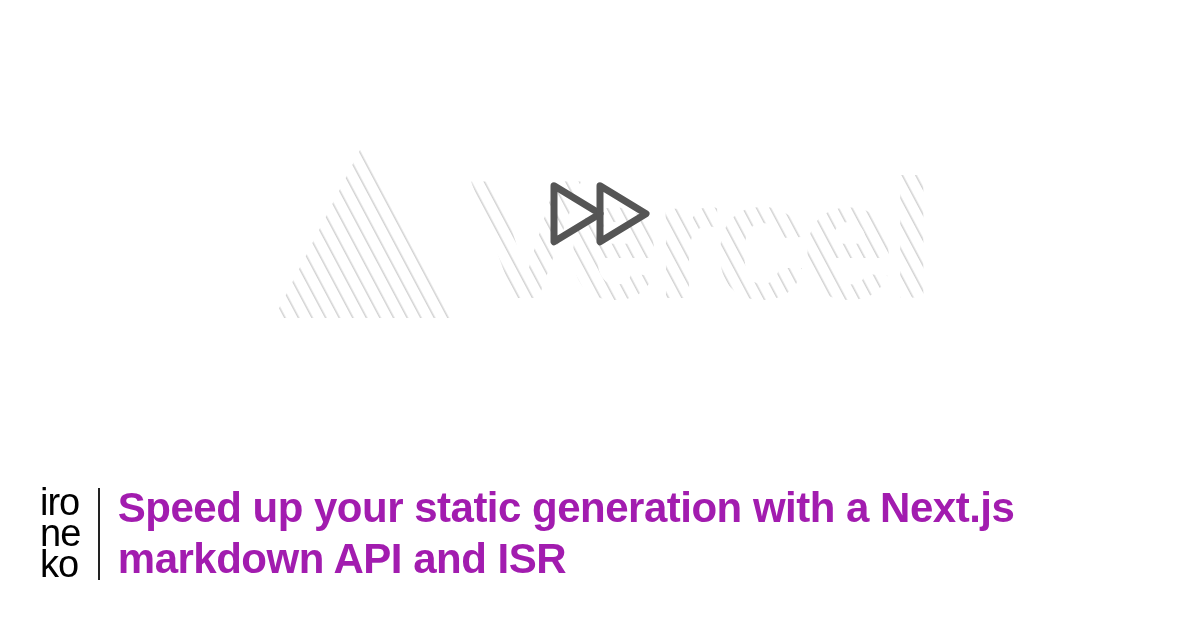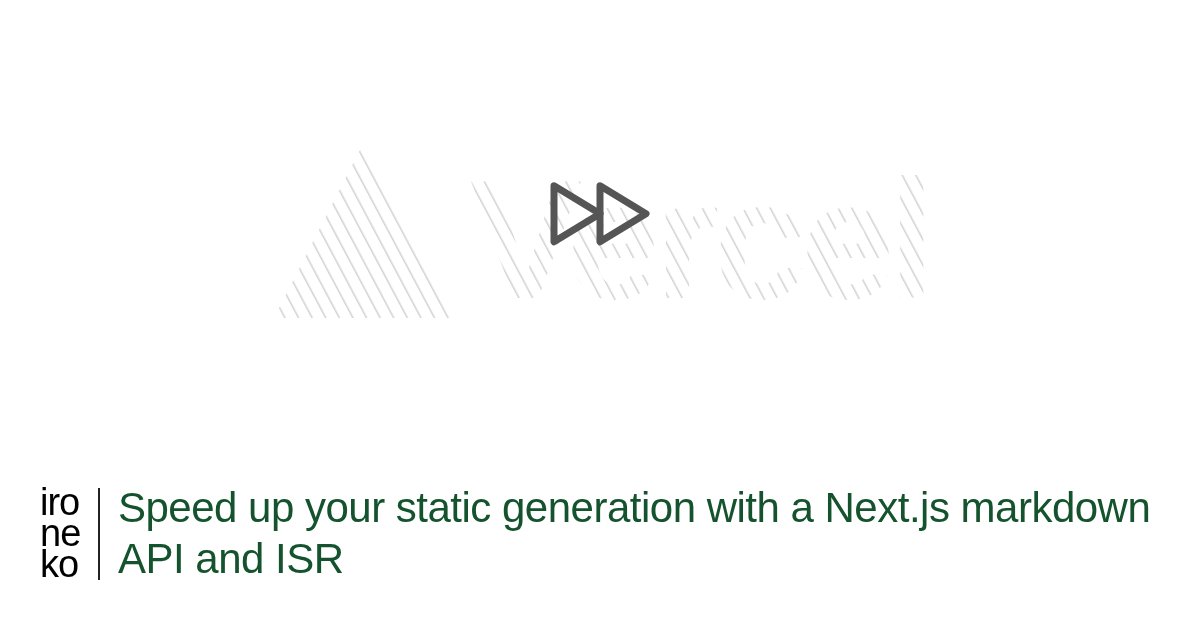--- a/index.html
+++ b/index.html
@@ -59,23 +59,23 @@
       letter-spacing: -1px;
       color: #000;
     }
     .divider {
       width: 2px;
       height: 92px;
       background: #222;
     }
     .title {
       font-size: 42px;
-      font-weight: 400;
+      font-weight: 700;
       line-height: 1.2;
-      color: #14532d;
+      color: #a21caf;
       letter-spacing: -0.5px;
     }
   </style>
 </head>
 <body>
 
 <div class="hero-area">
   <svg class="vercel-bg" viewBox="0 0 670 200" preserveAspectRatio="xMidYMid meet">
     <defs>
       <pattern id="diag" patternUnits="userSpaceOnUse" width="12" height="12" patternTransform="rotate(-28)">

